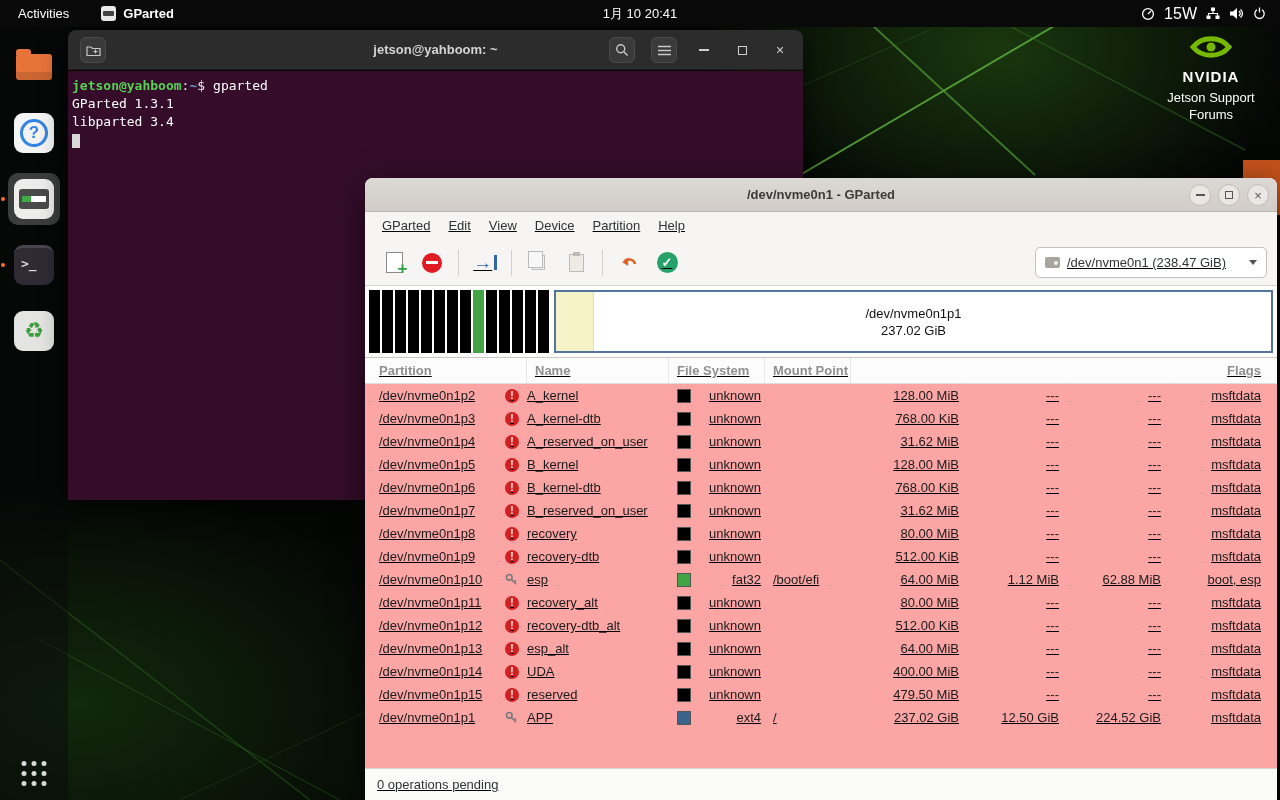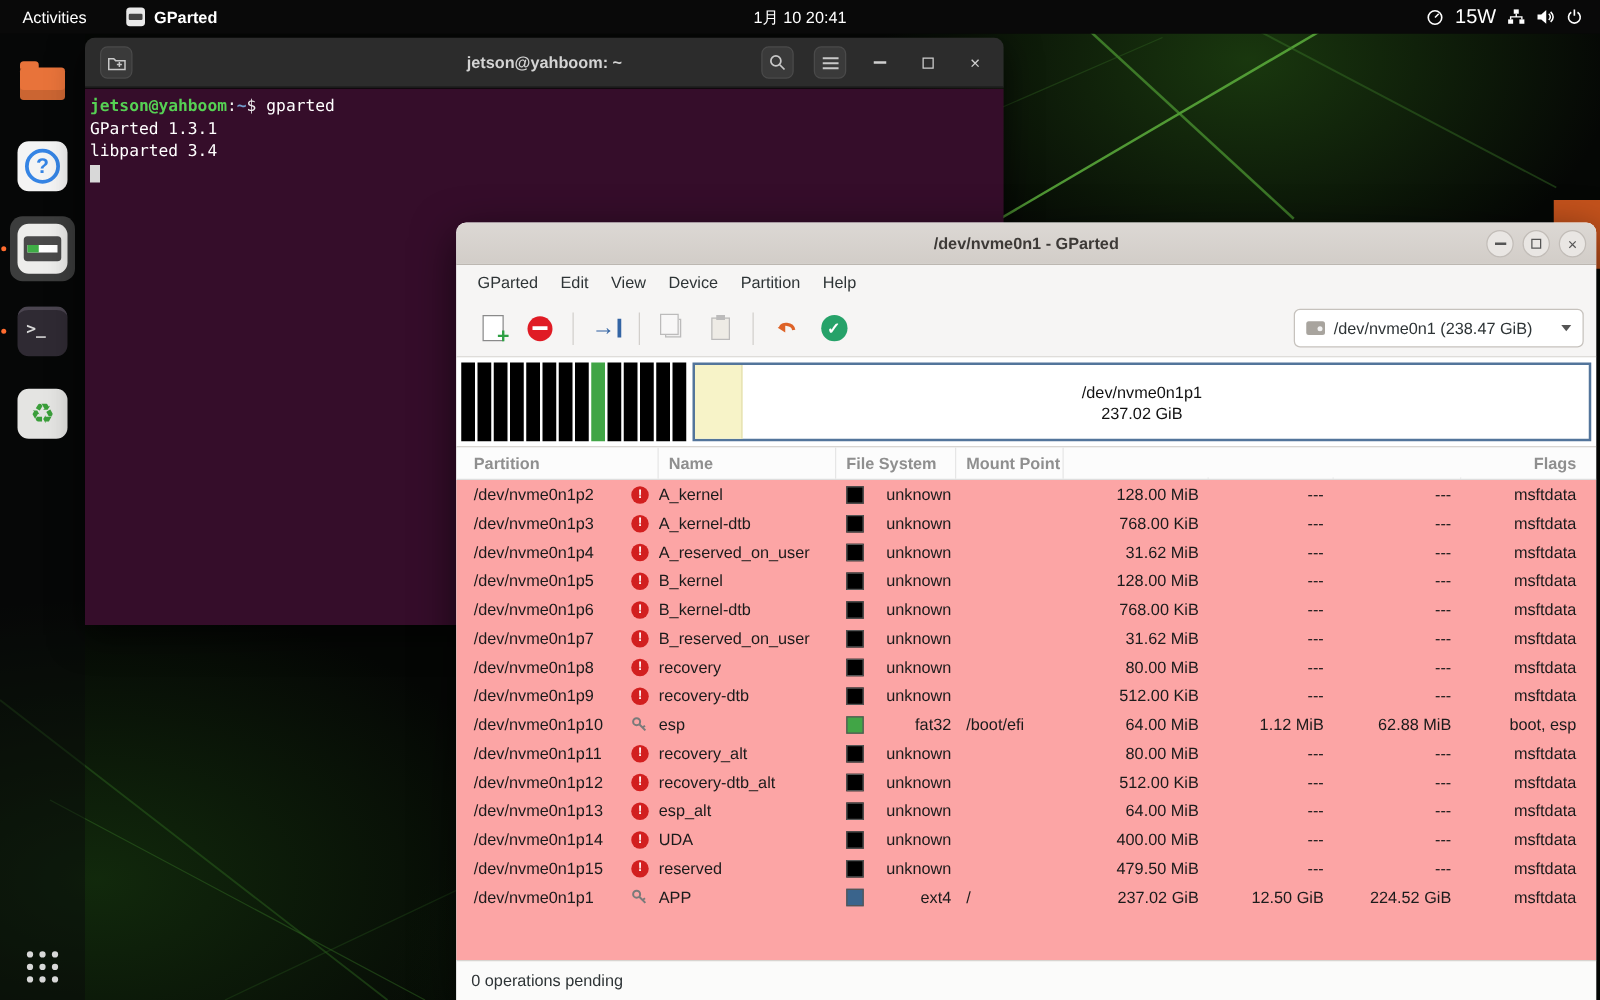--- a/index.html
+++ b/index.html
@@ -64,21 +64,21 @@
   .tline { line-height:18px; white-space:pre; }
   .tp-user { color:#56d154; font-weight:bold; }
   .tp-path { color:#729fcf; font-weight:bold; }
   .tp-plain { color:#eee; }
   .cmd { margin-left:8px; }
   .cursor { display:inline-block; width:8px; height:14px; background:#d8d8d8; vertical-align:middle; }
 
   
   .gp { position:absolute; left:365px; top:178px; width:912px; height:622px; z-index:3;
     border-radius:8px 8px 0 0; overflow:hidden; background:#fff; box-shadow:0 10px 34px rgba(0,0,0,.6);
-    display:flex; flex-direction:column; }
+    display:flex; flex-direction:column;text-decoration:underline; }
   .gp-titlebar { position:relative; height:34px; flex:none; background:linear-gradient(#dcd8d4,#d2cdc8); border-bottom:1px solid #bcb7b1; }
   .gp-title { position:absolute; inset:0; line-height:34px; text-align:center; font-size:13px; font-weight:bold; color:#3d3a37; }
   .gp-controls { position:absolute; right:8px; top:6px; display:flex; gap:7px; }
   .gp-circle { width:22px; height:22px; border-radius:50%; background:#e9e6e3; border:1px solid #c2bdb8; display:flex; align-items:center; justify-content:center; color:#555; font-size:13px; }
   .gp-circle .glyph-min { background:#555; width:9px; }
   .gp-circle .glyph-max { border-color:#555; width:8px; height:8px; border-width:1.2px; }
   .gp-menubar { height:28px; flex:none; background:#f6f5f4; display:flex; align-items:center; padding-left:8px; font-size:13px; color:#2e3436; }
   .gp-menu { padding:0 9px; height:28px; line-height:28px; cursor:pointer; }
   .gp-toolbar { height:46px; flex:none; background:#f6f5f4; border-bottom:1px solid #d8d5d1; display:flex; align-items:center; padding:0 10px; }
   .tbtn { border:none; background:transparent; width:38px; height:36px; display:flex; align-items:center; justify-content:center; cursor:pointer; }
@@ -139,20 +139,31 @@
     <line x1="800" y1="175" x2="1090" y2="5" stroke="#5cae3c" stroke-width="2" opacity="0.85"></line>
     <line x1="845" y1="0" x2="1035" y2="175" stroke="#4f9c34" stroke-width="2" opacity="0.7"></line>
     <line x1="960" y1="0" x2="1245" y2="150" stroke="#3d7d2a" stroke-width="1.5" opacity="0.4"></line>
     <line x1="700" y1="130" x2="930" y2="30" stroke="#366f25" stroke-width="1" opacity="0.35"></line>
     <line x1="0" y1="560" x2="310" y2="800" stroke="#2f6a20" stroke-width="1.5" opacity="0.45"></line>
     <line x1="40" y1="640" x2="340" y2="800" stroke="#3a7d28" stroke-width="1" opacity="0.4"></line>
     <line x1="180" y1="800" x2="560" y2="620" stroke="#2c6120" stroke-width="1" opacity="0.3"></line>
     <line x1="430" y1="800" x2="760" y2="700" stroke="#285a1d" stroke-width="1" opacity="0.25"></line>
   </svg>
 
+  <div class="nvidia">
+    <svg width="44" height="30" viewBox="0 0 44 30">
+      <path d="M4 15 C13 4 31 4 40 15 C31 26 13 26 4 15 Z" fill="none" stroke="#76b900" stroke-width="5"></path>
+      <circle cx="22" cy="15" r="4.5" fill="#76b900"></circle>
+    </svg>
+    <div class="brand">NVIDIA</div>
+    <div class="sub">
+      <div>Jetson Support</div>
+      <div>Forums</div>
+    </div>
+  </div>
   <div class="orange-card"></div>
 
   <div class="topbar">
     <div class="tb-activities">Activities</div>
     <div class="tb-app">
       <span class="tb-app-ic"></span>
       <span>GParted</span>
     </div>
     <div class="tb-clock">1月 10 20:41</div>
     <div class="tb-right">

